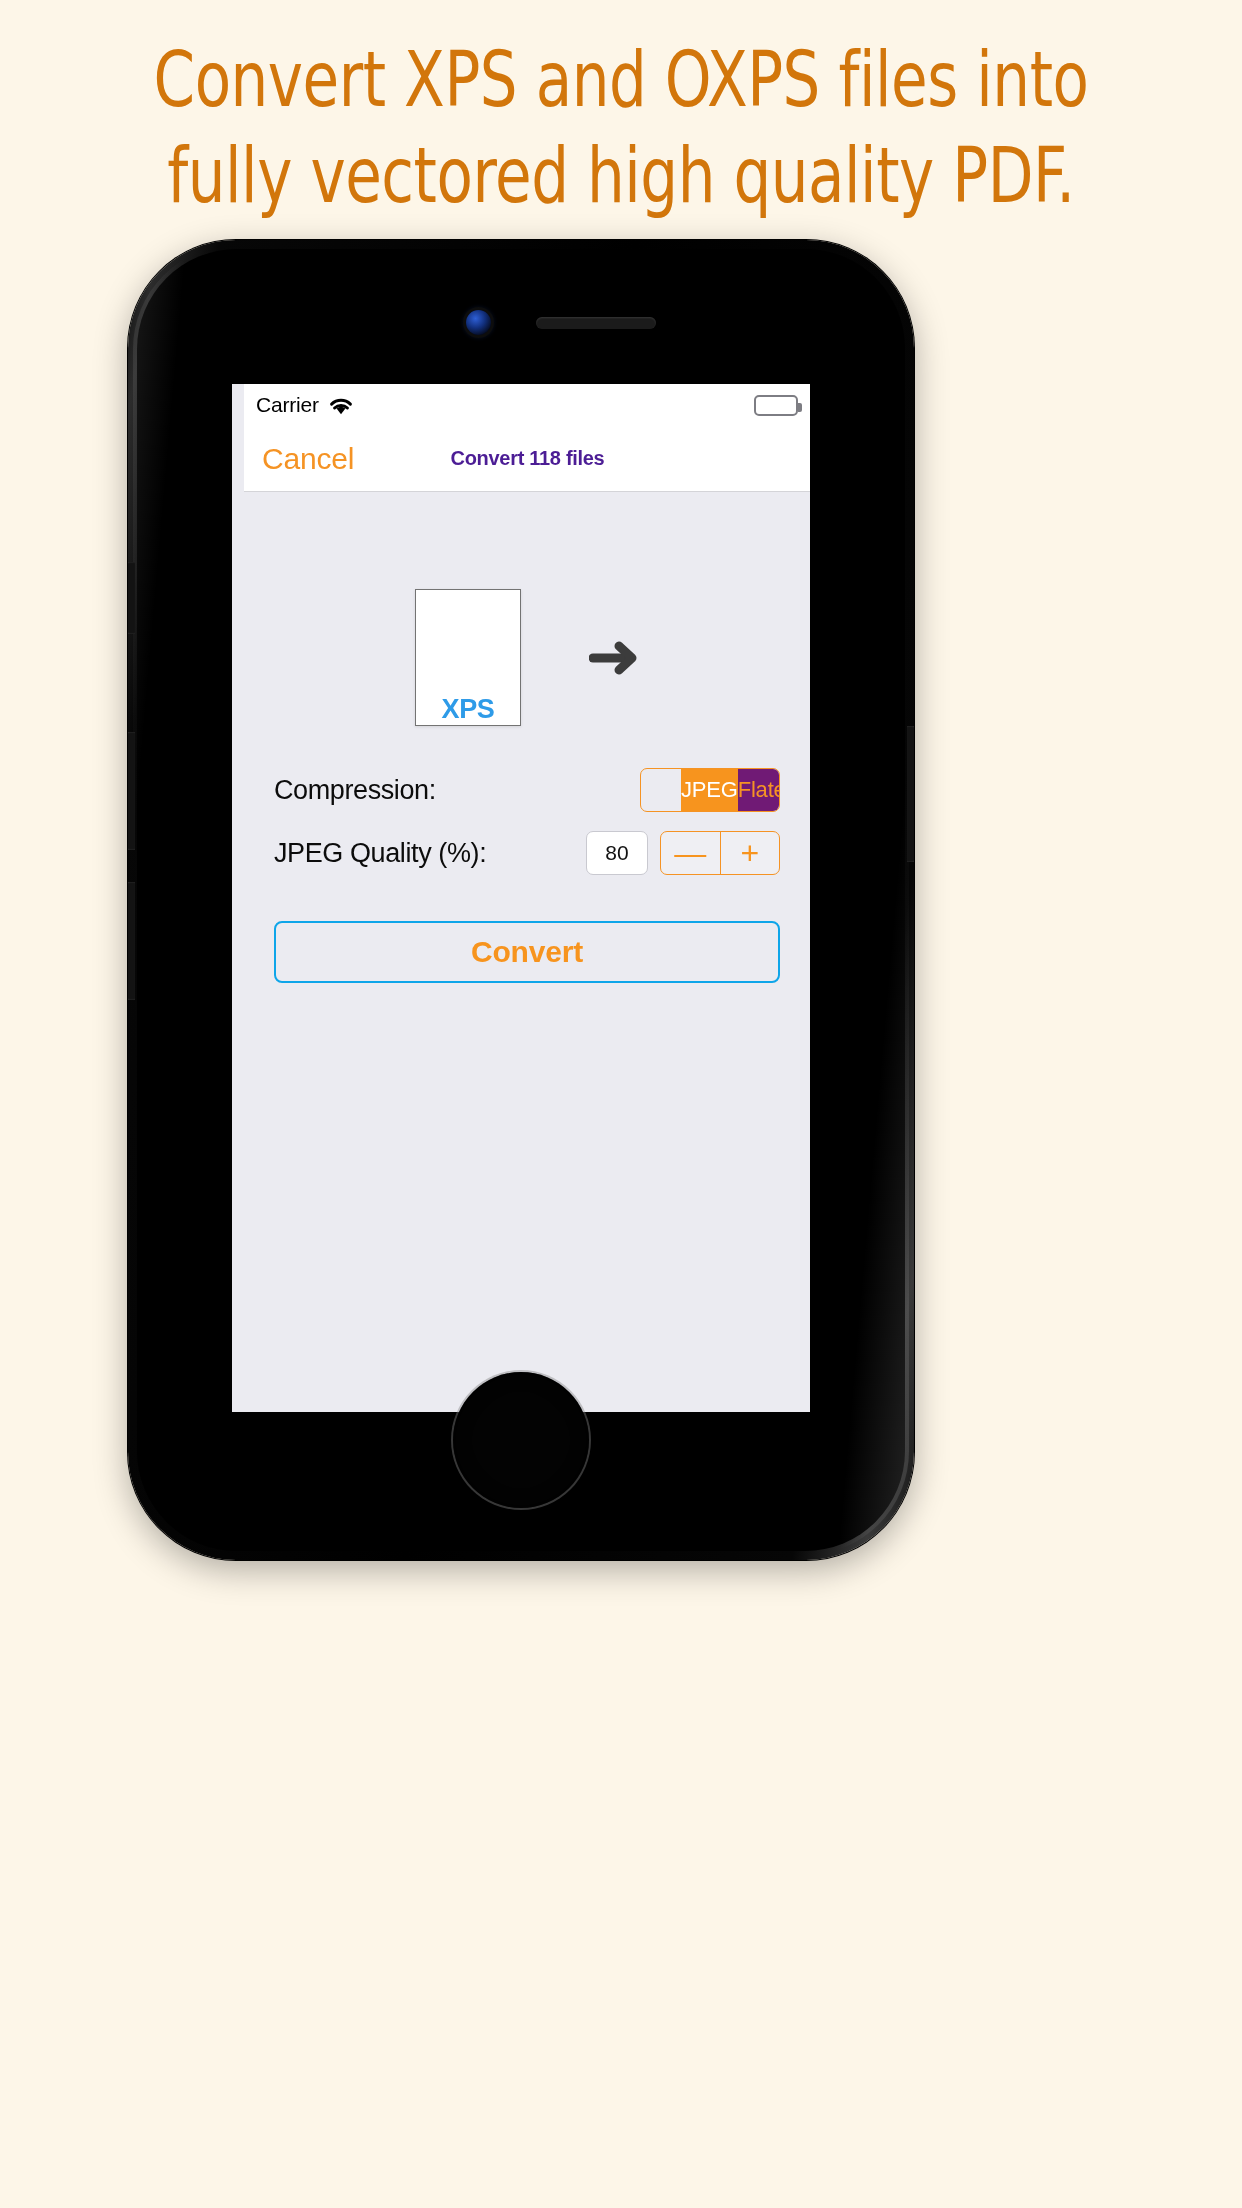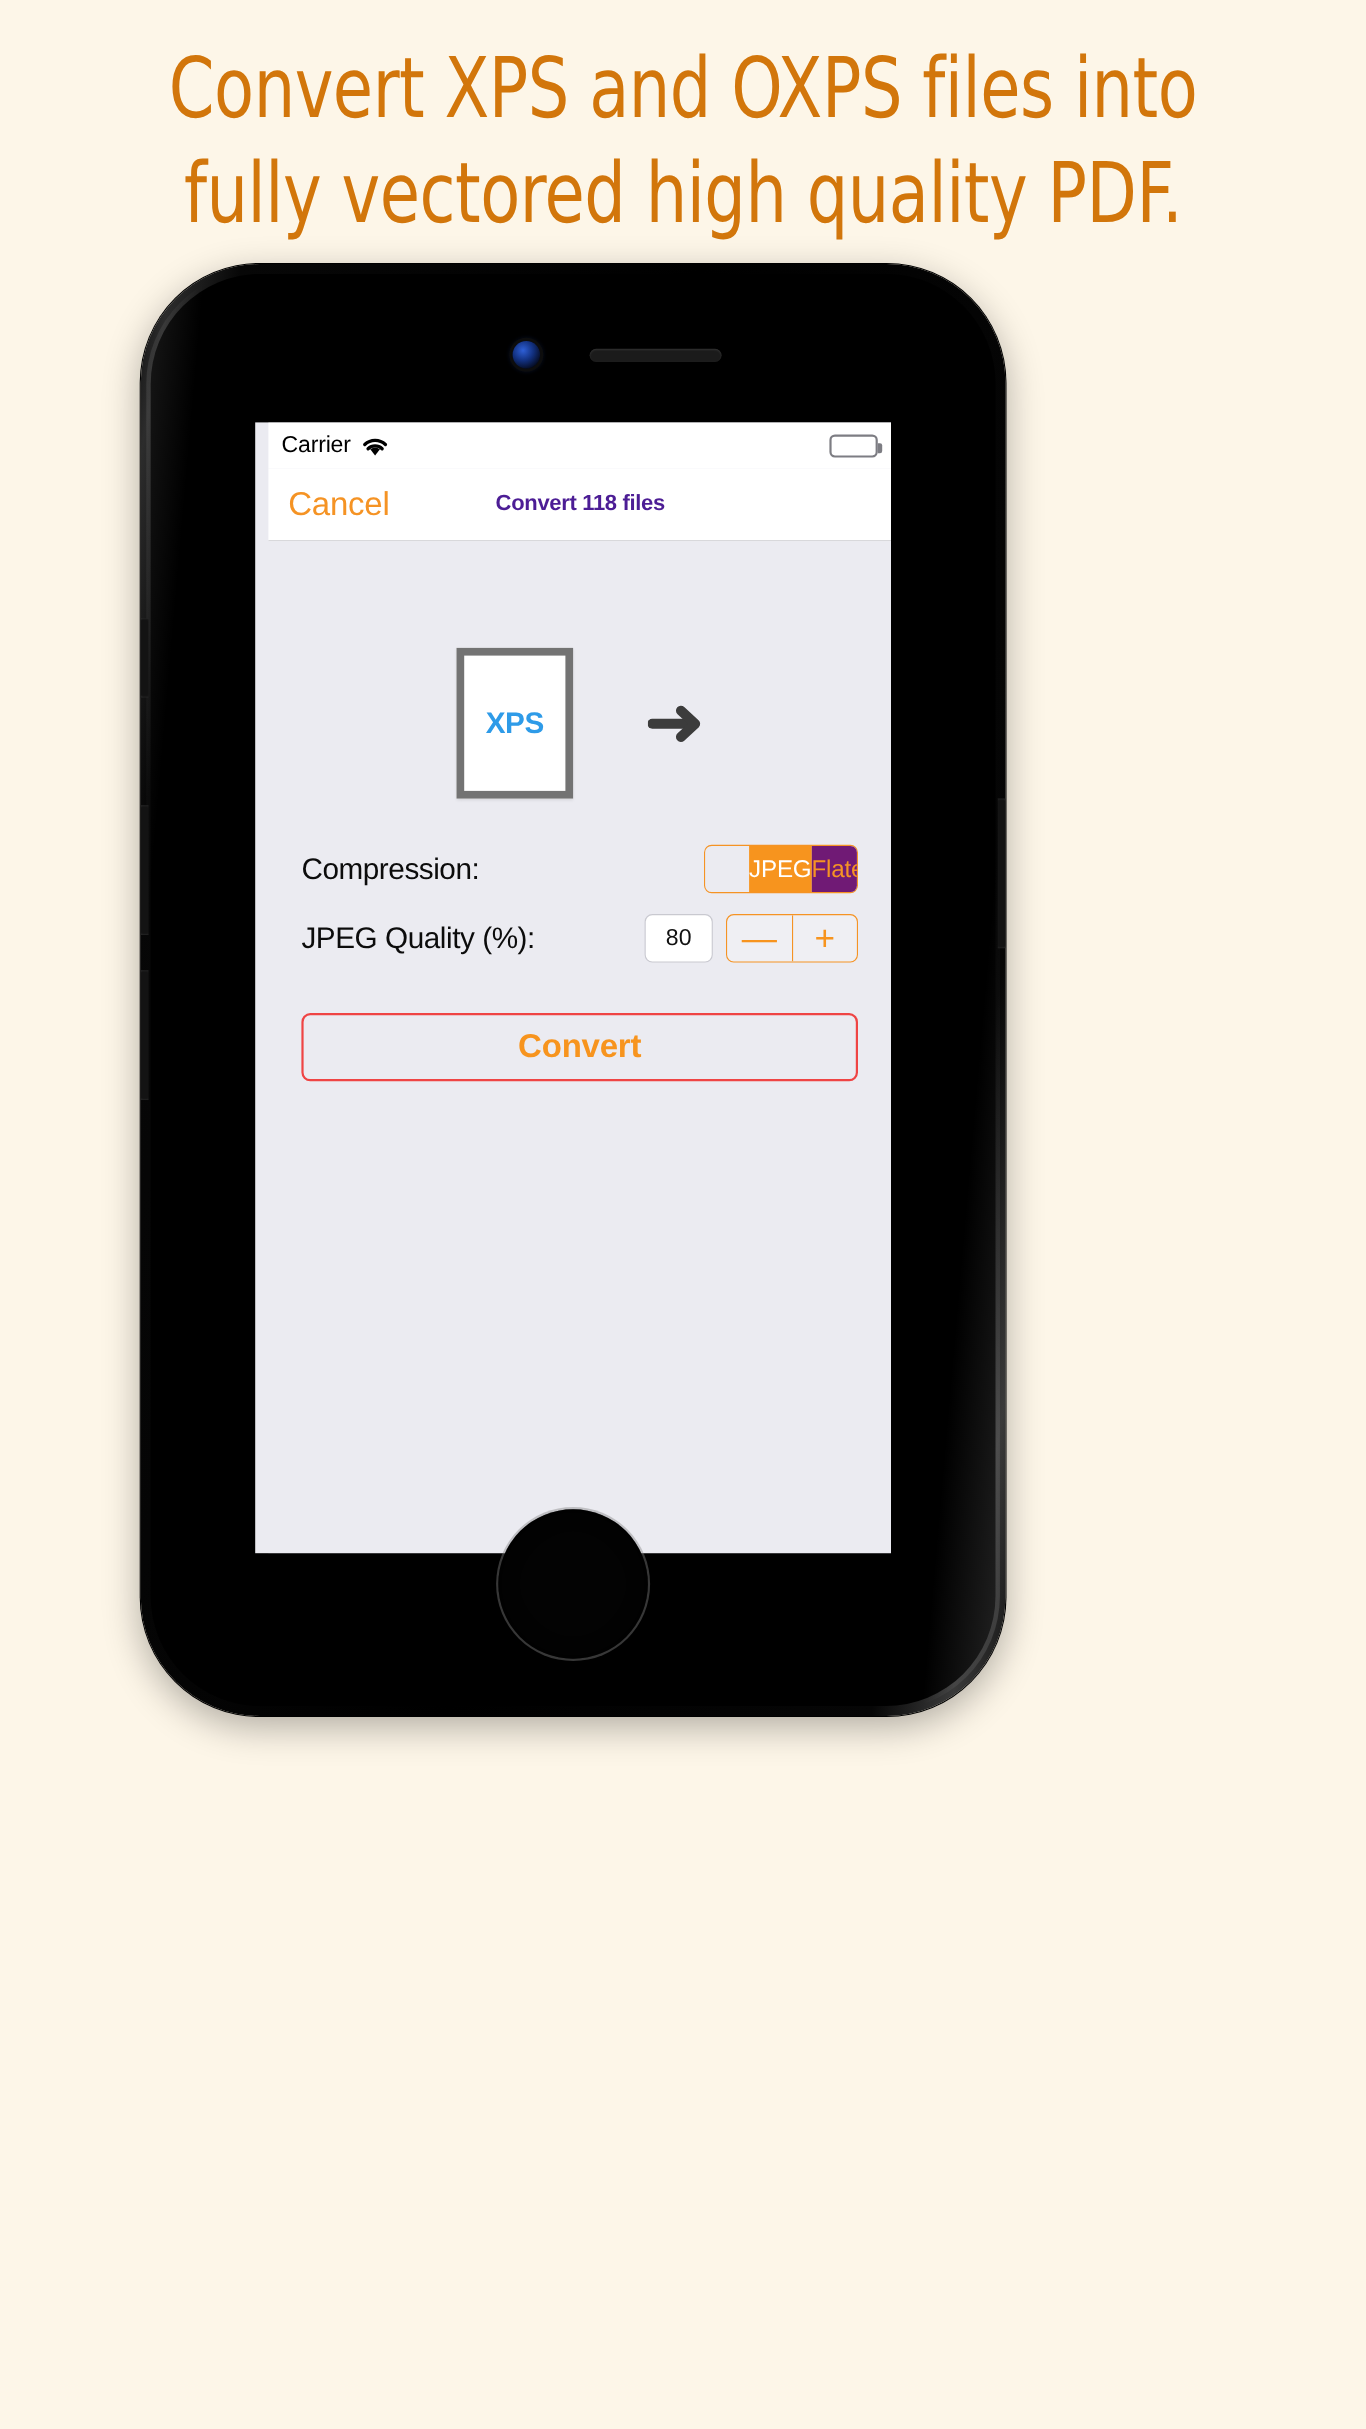--- a/index.html
+++ b/index.html
@@ -125,23 +125,23 @@
   
   .content { position:relative; height:920px; background:#EBEBF1; }
 
   .cards {
     display:flex; align-items:center; justify-content:center;
     gap:68px;
     padding-top:97px;
   }
   .filecard {
     width:106px; height:137px; background:#FFFFFF;
-    border:7px solid #737373;
+    border:1px solid #737373;
     box-shadow:0 1px 3px rgba(0,0,0,0.10);
-    display:flex; align-items:center; justify-content:center;
+    display:flex; align-items:flex-end; justify-content:center;
   }
   .filecard-label { font-size:27px; font-weight:700; letter-spacing:-0.4px; }
   .label-xps { color:#2E9BE8; }
   .label-pdf { color:#9C0E16; }
   .arrow-icon { width:50px; height:38px; display:block; }
 
   
   .form { padding:0 30px; margin-top:42px; }
   .row { display:flex; align-items:center; margin-bottom:19px; }
   .row-label {
@@ -174,21 +174,21 @@
   }
   .step-btn {
     flex:1; display:flex; align-items:center; justify-content:center;
     color:#F7941E; font-size:32px; line-height:1;
   }
   .step-btn.minus { border-right:1px solid #F59324; }
 
   .convert-wrap { padding:0 30px; margin-top:46px; }
   .convert-btn {
     width:100%; height:62px;
-    border:2px solid #ef4444; border-radius:8px;
+    border:2px solid #0ea5e9; border-radius:8px;
     background:transparent;
     display:flex; align-items:center; justify-content:center;
     color:#F7941E; font-size:30px; font-weight:700; letter-spacing:-0.2px;
   }
 </style>
 </head>
 <body>
 
 <div class="page">
 

